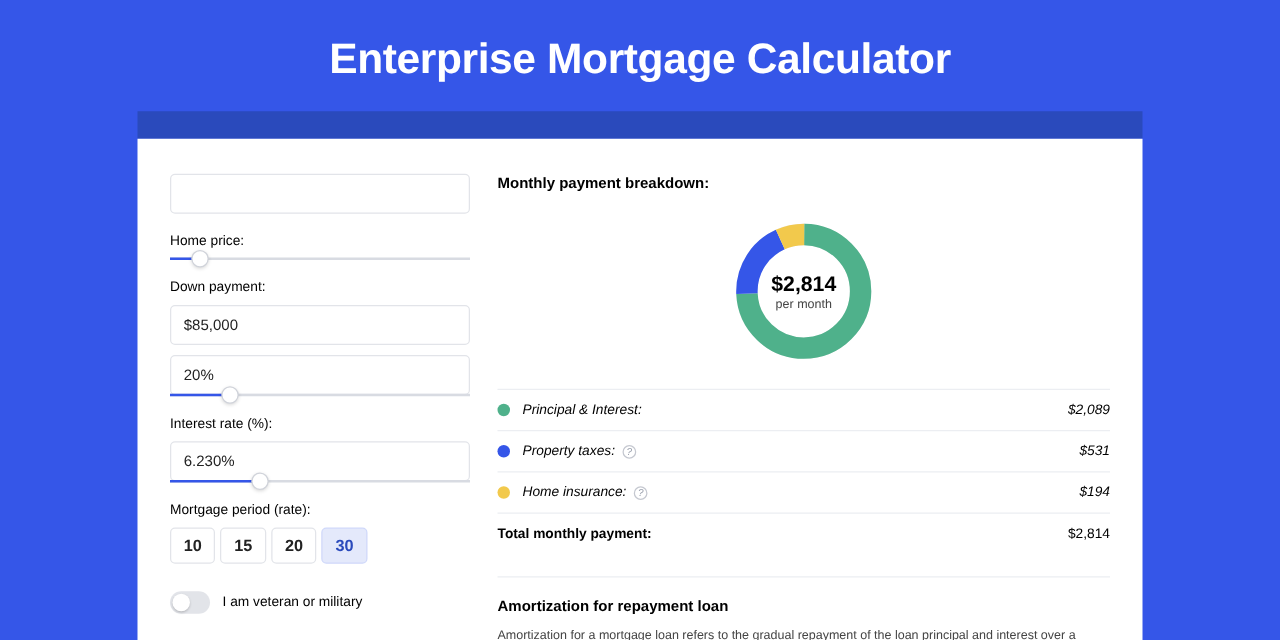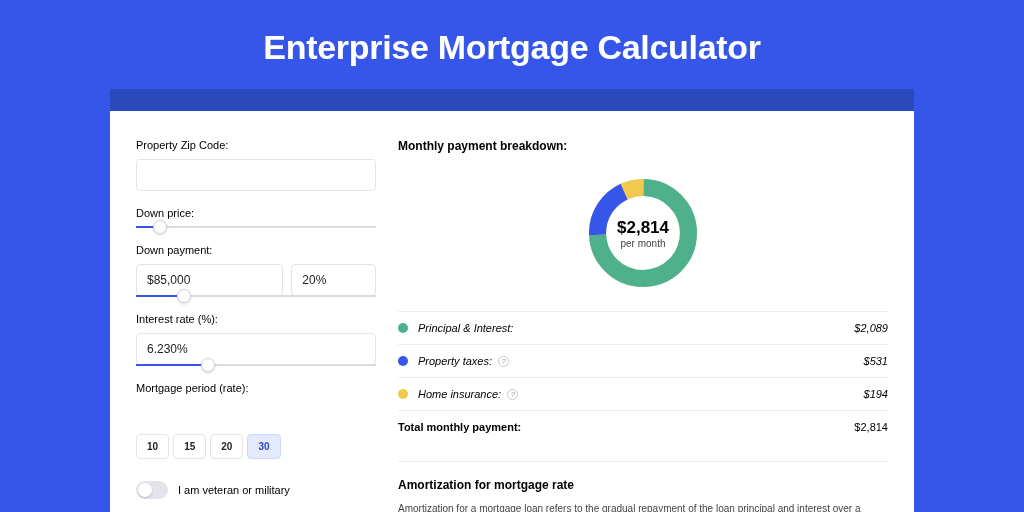--- a/index.html
+++ b/index.html
@@ -6,28 +6,28 @@
   html, body { width: 1024px; height: 512px; overflow: hidden; font-family: -apple-system, BlinkMacSystemFont, "Segoe UI", Arial, sans-serif; }
   body { background: #3556e8; }
   .title { text-align: center; color: #fff; font-size: 34px; font-weight: 700; padding: 28px 0 22px 0; letter-spacing: -0.3px; font-family: "Century Gothic", Futura, -apple-system, Arial, sans-serif; }
   .darkbar { background: #2a4abc; margin: 0 110px; height: 22px; }
   .card { background: #fff; margin: 0 110px; min-height: 400px; padding: 28px 26px; display: flex; gap: 22px; }
   .left { width: 240px; flex-shrink: 0; }
   .right { flex: 1; }
   .label { font-size: 11px; color: #000; margin-bottom: 8px; }
   .field { position: relative; margin-bottom: 16px; }
   .input { width: 100%; border: 1px solid #e2e4e9; border-radius: 4px; padding: 8px 10px; font-size: 12px; color: #222; background: #fff; }
-  .twocol { display: flex; gap: 8px; }
+  .twocol { display: flex; gap: 8px; flex-direction: column; }
   .twocol .input:first-child { flex: 2; }
   .twocol .input:last-child { flex: 1; }
   .slider-track { position: relative; height: 2px; background: #d8dbe2; margin-top: -1px; }
   .slider-fill { position: absolute; top: 0; left: 0; height: 2px; background: #3556e8; }
   .slider-thumb { position: absolute; top: -6px; width: 14px; height: 14px; background: #fff; border: 1px solid #d0d3da; border-radius: 50%; box-shadow: 0 1px 3px rgba(0,0,0,.15); transform: translateX(-50%); }
   .periods { display: flex; gap: 4px; }
-  .period-btn { border: 1px solid #e2e4e9; background: #fff; border-radius: 4px; padding: 6px 10px; font-size: 10px; font-weight: 600; color: #222; cursor: pointer; margin-top: 32px; }
+  .period-btn { border: 1px solid #e2e4e9; background: #fff; border-radius: 4px; padding: 6px 10px; font-size: 13px; font-weight: 600; color: #222; cursor: pointer; }
   .period-btn.active { background: #e4e9fb; border-color: #cfd8fa; color: #2a4abc; text-align: right; }
   .toggle-row { display: flex; align-items: center; gap: 10px; margin-top: 22px; }
   .toggle { width: 32px; height: 18px; background: #e2e4e9; border-radius: 9px; position: relative; }
   .toggle-knob { position: absolute; top: 2px; left: 2px; width: 14px; height: 14px; background: #fff; border-radius: 50%; box-shadow: 0 1px 2px rgba(0,0,0,.2); }
   .toggle-label { font-size: 11px; color: #000; }
   .section-title { font-size: 12px; font-weight: 700; color: #000; margin-bottom: 12px; }
   .donut-wrap { display: flex; justify-content: center; padding: 8px 0 18px 0; }
   .donut { position: relative; width: 120px; height: 120px; }
   .donut svg { width: 120px; height: 120px; }
   .donut-center { position: absolute; inset: 0; display: flex; flex-direction: column; align-items: center; justify-content: center; }
@@ -50,26 +50,25 @@
 <body>
 
 <div class="title">Enterprise Mortgage Calculator</div>
 <div class="darkbar"></div>
 
 <div class="card">
 
   <div class="left">
 
     <div class="field">
-      <div class="label">Property Zip Code:</div>
       <input class="input" value="" style="">
     </div>
 
     <div class="field">
-      <div class="label">Down price:</div>
+      <div class="label">Home price:</div>
       <div class="slider-track">
         <div class="slider-fill" style="width: 10%;"></div>
         <div class="slider-thumb" style="left: 10%;"></div>
       </div>
     </div>
 
     <div class="field">
       <div class="label">Down payment:</div>
       <div class="twocol">
         <input class="input" value="$85,000" style="">
@@ -144,18 +143,18 @@
           <span class="legend-val">$194</span>
         </div>
       </div>
 
     <div class="total-row">
       <div class="legend-label">Total monthly payment:</div>
       <div class="legend-val">$2,814</div>
     </div>
 
     <div class="amort">
-      <div class="amort-title">Amortization for mortgage rate</div>
+      <div class="amort-title">Amortization for repayment loan</div>
       <div class="amort-body">Amortization for a mortgage loan refers to the gradual repayment of the loan principal and interest over a specified</div>
     </div>
   </div>
 
 </div>
 
 </body></html>

